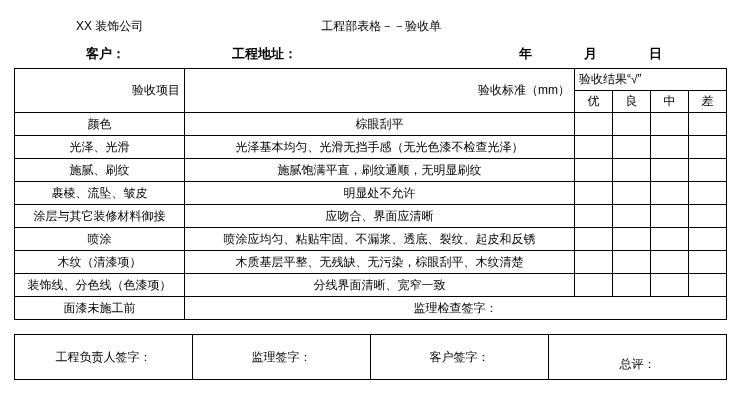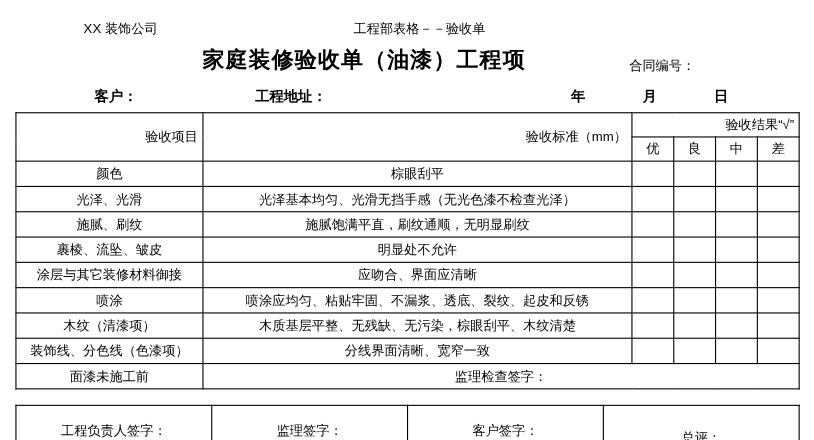--- a/index.html
+++ b/index.html
@@ -86,41 +86,37 @@
     padding: 2px 4px;
     vertical-align: middle;
     font-weight: normal;
   }
   .cell-center { text-align: right; }
   .cell-left   { text-align: center; padding-left: 6px; }
   .hdr-tall    { height: 26px; }
   .row-h       { height: 23px; }
   .bold        { font-weight: bold; }
 
-  .result-head { text-align: right; font-size: 12px; margin-left: 28px; }
+  .result-head { text-align: left; font-size: 12px; margin-left: 28px; }
   .grade       { text-align: center; font-size: 12px; }
 
   .sign-row td { height: 40px; vertical-align: top; padding-top: 4px; }
   .total-cell  { text-align: center; vertical-align: middle; }
   .total-inner { padding-top: 14px; font-size: 12px; }
 </style>
 </head>
 <body>
 
 <div class="page">
 
   <div class="hdr">
     <span class="company">XX 装饰公司</span>
     <span class="formname">工程部表格－－验收单</span>
   </div>
 
-  <div class="title-row">
-    <div class="doc-title">家庭装修验收单（油漆）工程项</div>
-    <div class="contract-no">合同编号：</div>
-  </div>
 
   <div class="client-row">
     <span class="c-khu">客户：</span>
     <span class="c-addr">工程地址：</span>
     <span class="c-year">年</span>
     <span class="c-month">月</span>
     <span class="c-day">日</span>
   </div>
 
   <table class="main">

